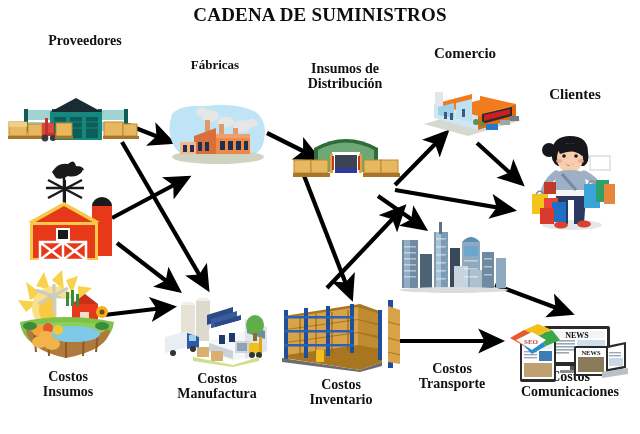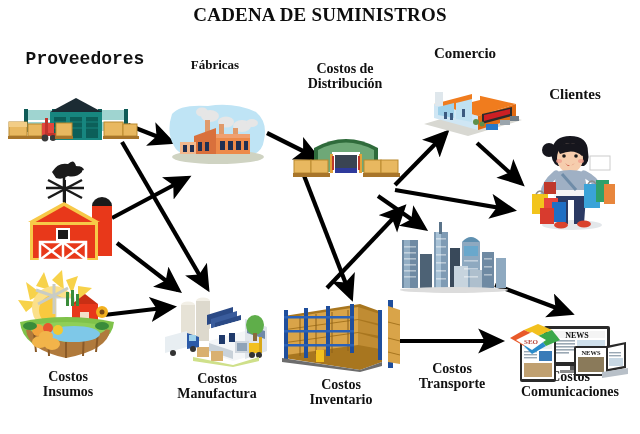--- a/index.html
+++ b/index.html
@@ -38,23 +38,23 @@
       <line x1="395" y1="185" x2="446" y2="133"></line>
       <line x1="378" y1="196" x2="424" y2="228"></line>
       <line x1="327" y1="288" x2="403" y2="208"></line>
       <line x1="477" y1="143" x2="521" y2="183"></line>
       <line x1="395" y1="190" x2="512" y2="210"></line>
       <line x1="495" y1="285" x2="570" y2="313"></line>
       <line x1="400" y1="341" x2="500" y2="341"></line>
     </g>
   </svg>
 
-  <div class="lbl" style="left:20px;top:50px;width:130px;font-size:18px;font-family:Liberation Mono, monospace;">Proveedores</div>
+  <div class="lbl" style="left:20px;top:34px;width:130px;font-size:14px;">Proveedores</div>
   <div class="lbl" style="left:160px;top:58px;width:110px;font-size:13px;">Fábricas</div>
-  <div class="lbl" style="left:285px;top:62px;width:120px;font-size:14px;">Costos de
+  <div class="lbl" style="left:285px;top:62px;width:120px;font-size:14px;">Insumos de
 Distribución</div>
   <div class="lbl" style="left:410px;top:46px;width:110px;font-size:15px;">Comercio</div>
   <div class="lbl" style="left:525px;top:87px;width:100px;font-size:15px;">Clientes</div>
 
   <div class="lbl" style="left:12px;top:370px;width:112px;font-size:14px;">Costos
 Insumos</div>
   <div class="lbl" style="left:152px;top:372px;width:130px;font-size:14px;">Costos
 Manufactura</div>
   <div class="lbl" style="left:282px;top:378px;width:118px;font-size:14px;">Costos
 Inventario</div>

